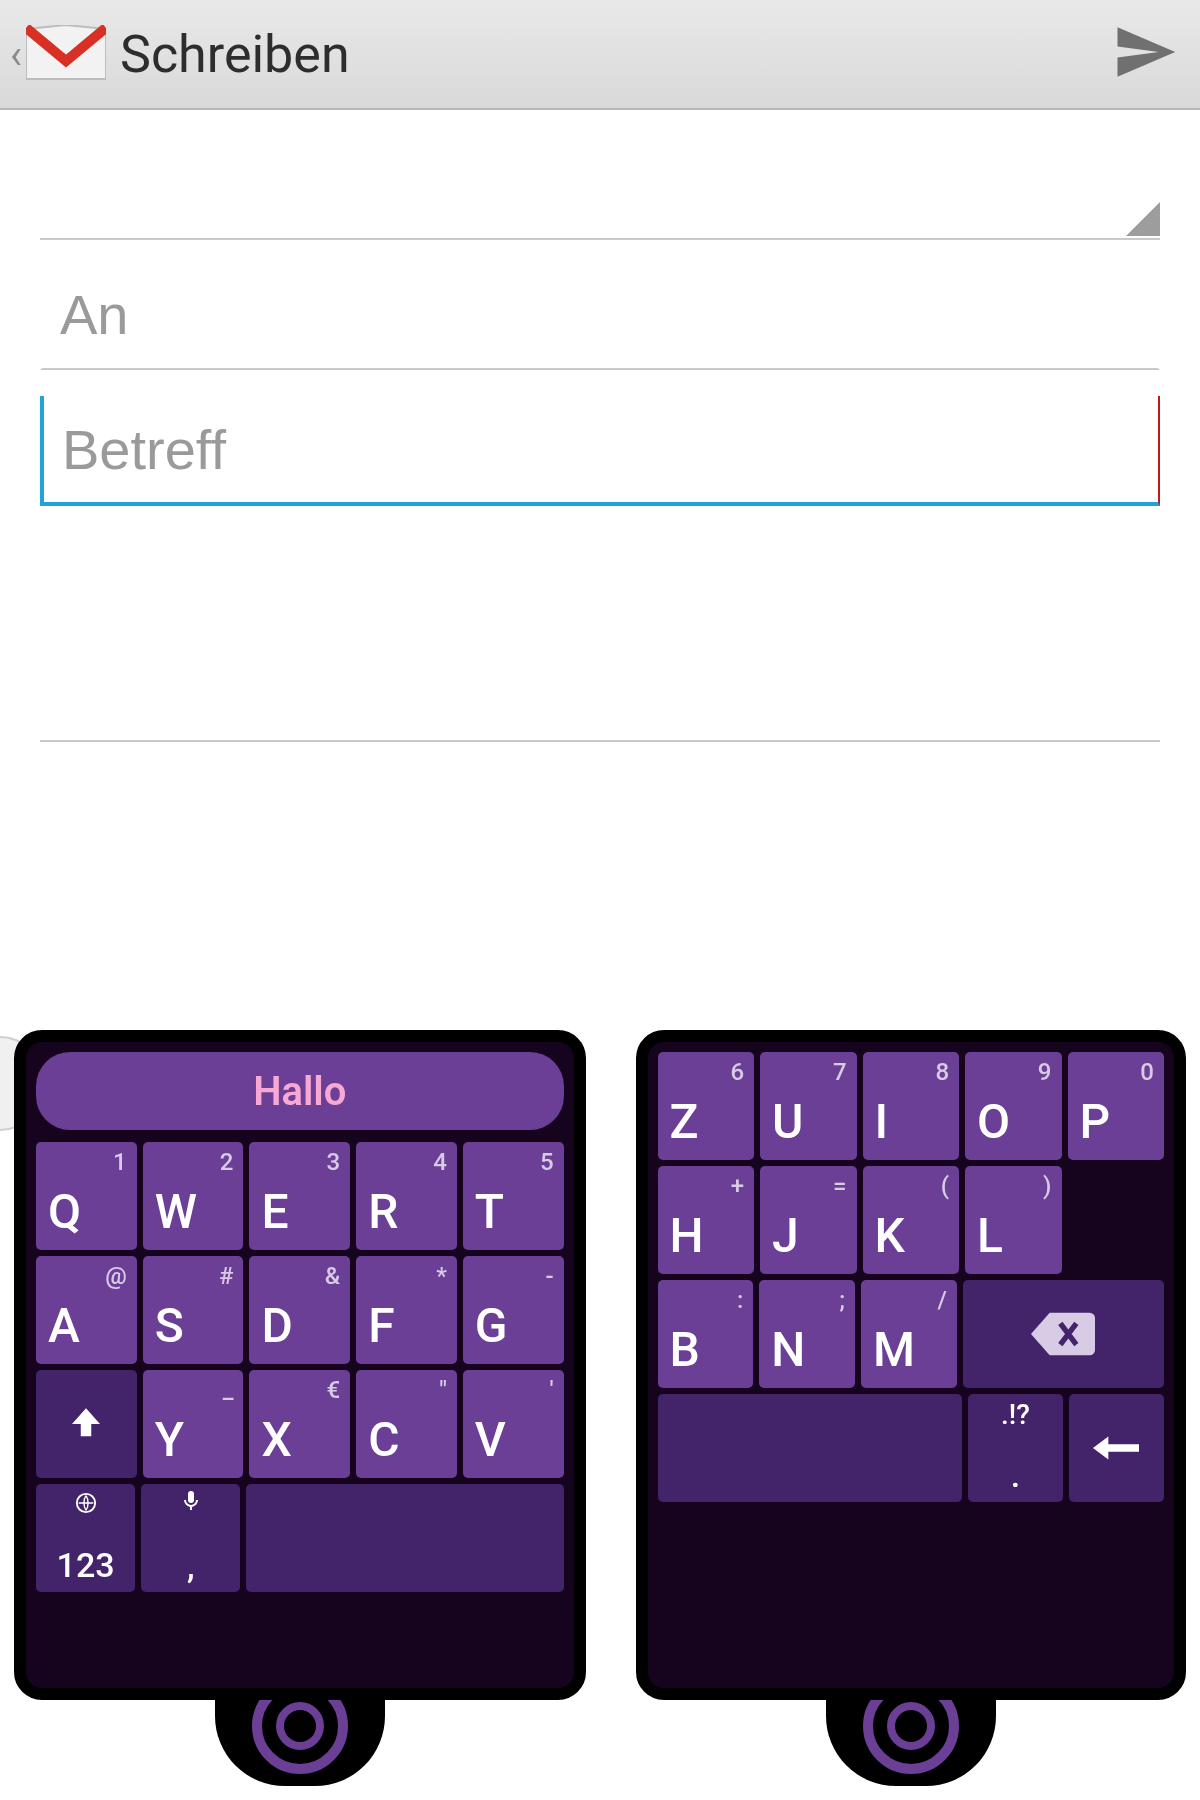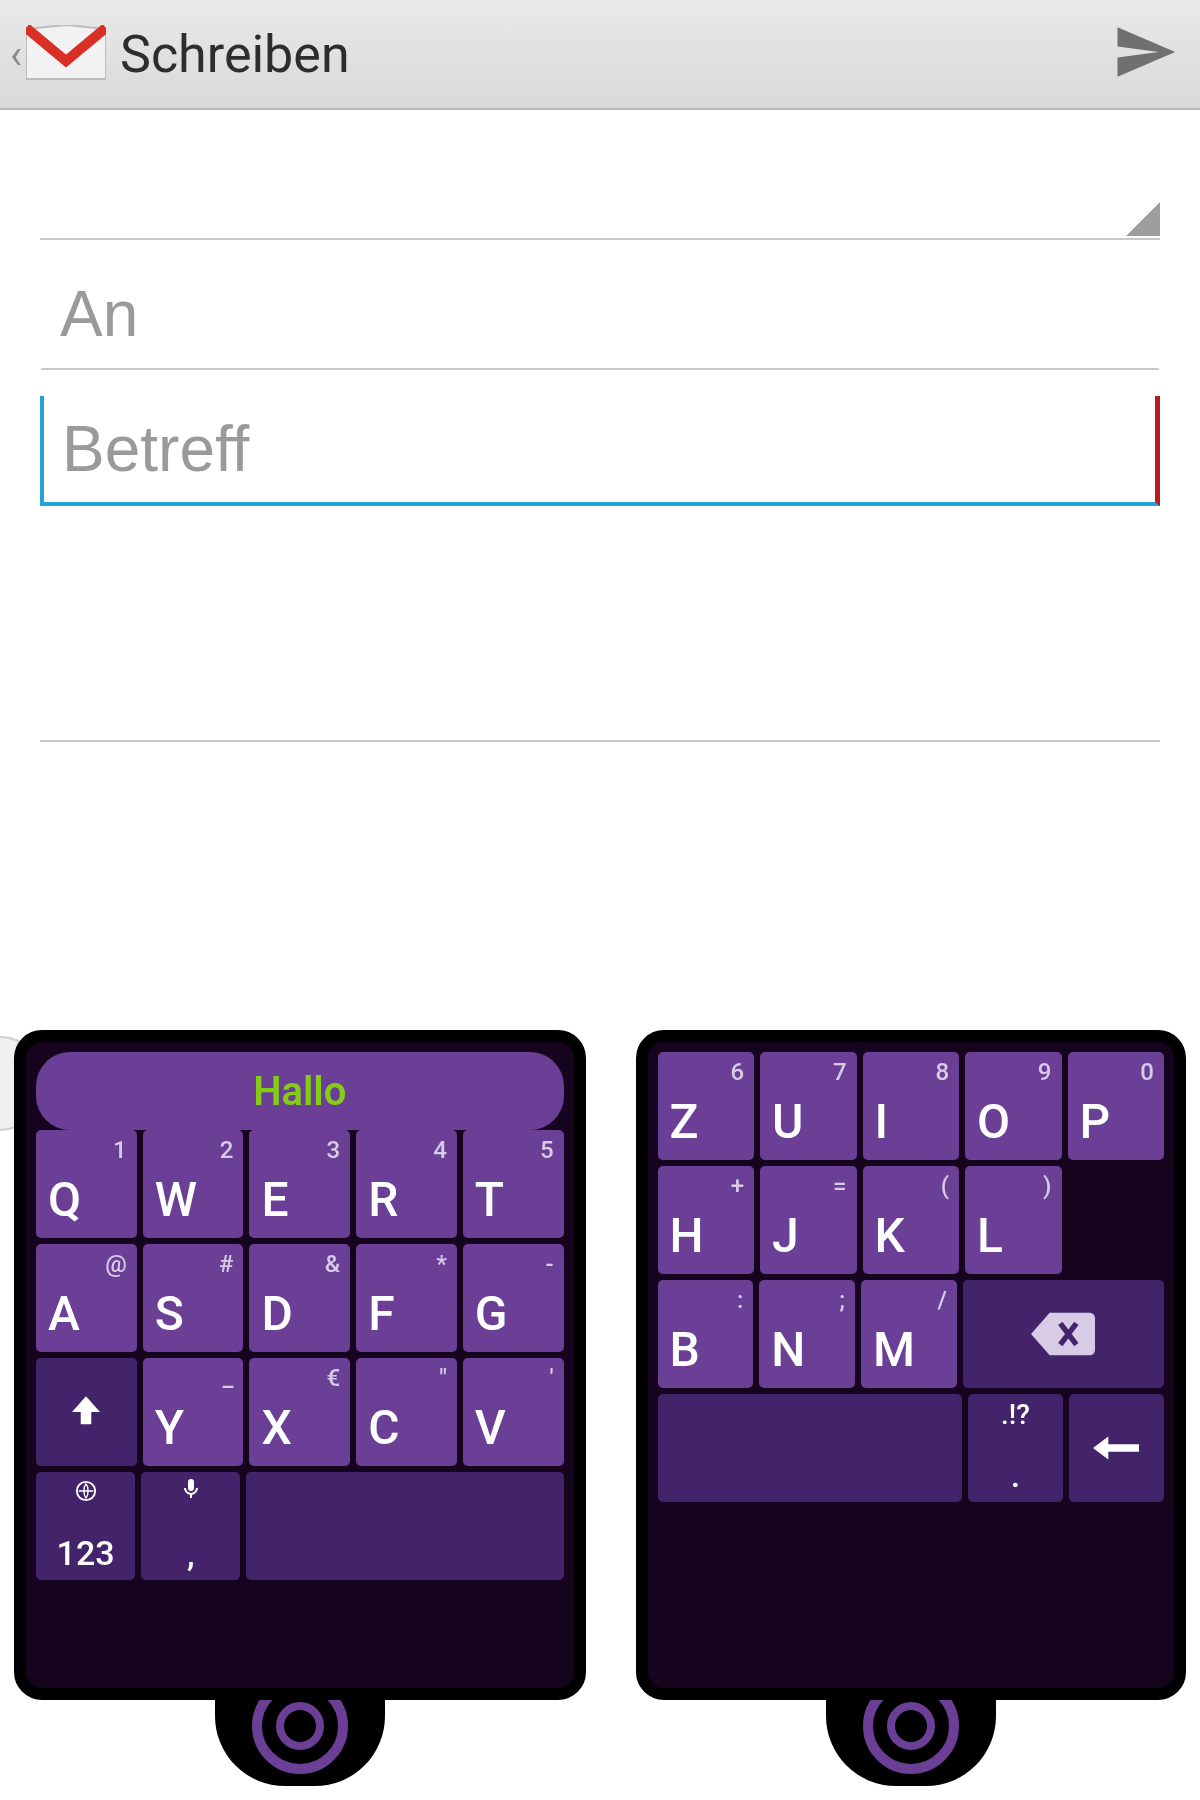--- a/index.html
+++ b/index.html
@@ -48,33 +48,33 @@
   }
   .field {
     height: 110px;
     border: none;
     border-bottom: 2px solid #c9c9c9;
     border-left: 2px solid #c9c9c9;
     border-right: 2px solid #c9c9c9;
     border-top: none;
     width: 100%;
     padding: 0 18px;
-    font-size: 64px;
+    font-size: 56px;
     color: #4d7c0f;
     background: transparent;
     margin-bottom: 26px;
     outline: none;
     border-top-left-radius: 0; border-top-right-radius: 0;
   }
   .field.plain { border-left-color: transparent; border-right-color: transparent; }
   .field::placeholder { color: #9a9a9a; }
   .field.focused {
     border-bottom: 4px solid #1fa3d8;
     border-left: 4px solid #1fa3d8;
-    border-right: 5px solid #b91c1c;
+    border-right: 2px solid #b91c1c;
     position: relative;
   }
   .subject-wrap { position: relative; }
   .body-area {
     height: 150px;
     border: none;
     border-bottom: 2px solid #c9c9c9;
     width: 100%;
     margin-top: 60px;
   }
@@ -107,21 +107,22 @@
     padding: 10px;
     position: relative;
     height: 670px;
   }
   .half.right { flex: 0.96; }
   .suggestion {
     height: 78px;
     background: #6a3f95;
     border-radius: 34px;
     display: flex; align-items: center; justify-content: center;
-    color: #84cc16; font-size: 40px; font-weight: 600;
+    color: #f9a8d4; font-size: 40px; font-weight: 600;
+    margin-bottom: 12px;
   }
   .row {
     display: grid;
     gap: 6px;
     margin-bottom: 6px;
   }
   .row5 { grid-template-columns: repeat(5, 1fr); }
   .row5r { grid-template-columns: repeat(5, 1fr); }
   .row-bottom-l { grid-template-columns: 1fr 1fr 3.2fr; height: 108px; }
   .row-bottom-r { grid-template-columns: 3.2fr 1fr 1fr; height: 108px; }

